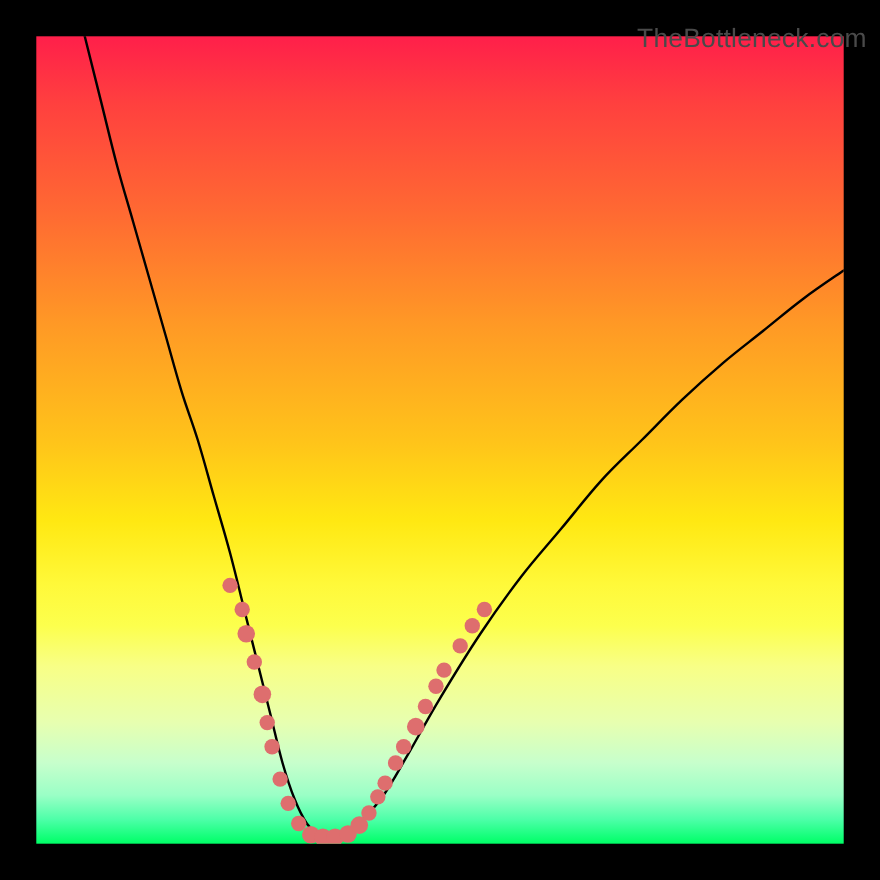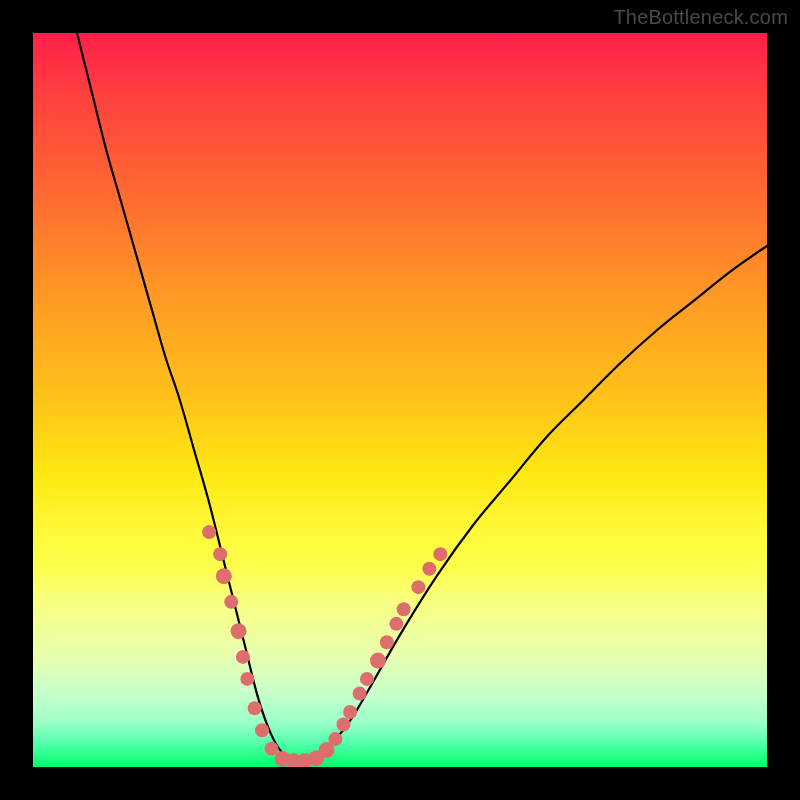--- a/index.html
+++ b/index.html
@@ -12,24 +12,24 @@
     font-family: Arial, Helvetica, sans-serif;
   }
   .frame {
     position: relative;
     width: 800px;
     height: 800px;
     background: #000;
   }
   .watermark {
     position: absolute;
-    top: 6px;
+    top: 22px;
     right: 12px;
     color: #4a4a4a;
-    font-size: 20px;
+    font-size: 24px;
     font-weight: 500;
     letter-spacing: 0.2px;
     z-index: 10;
   }
   .plot-bg {
     position: absolute;
     left: 33px;
     top: 33px;
     width: 734px;
     height: 734px;

